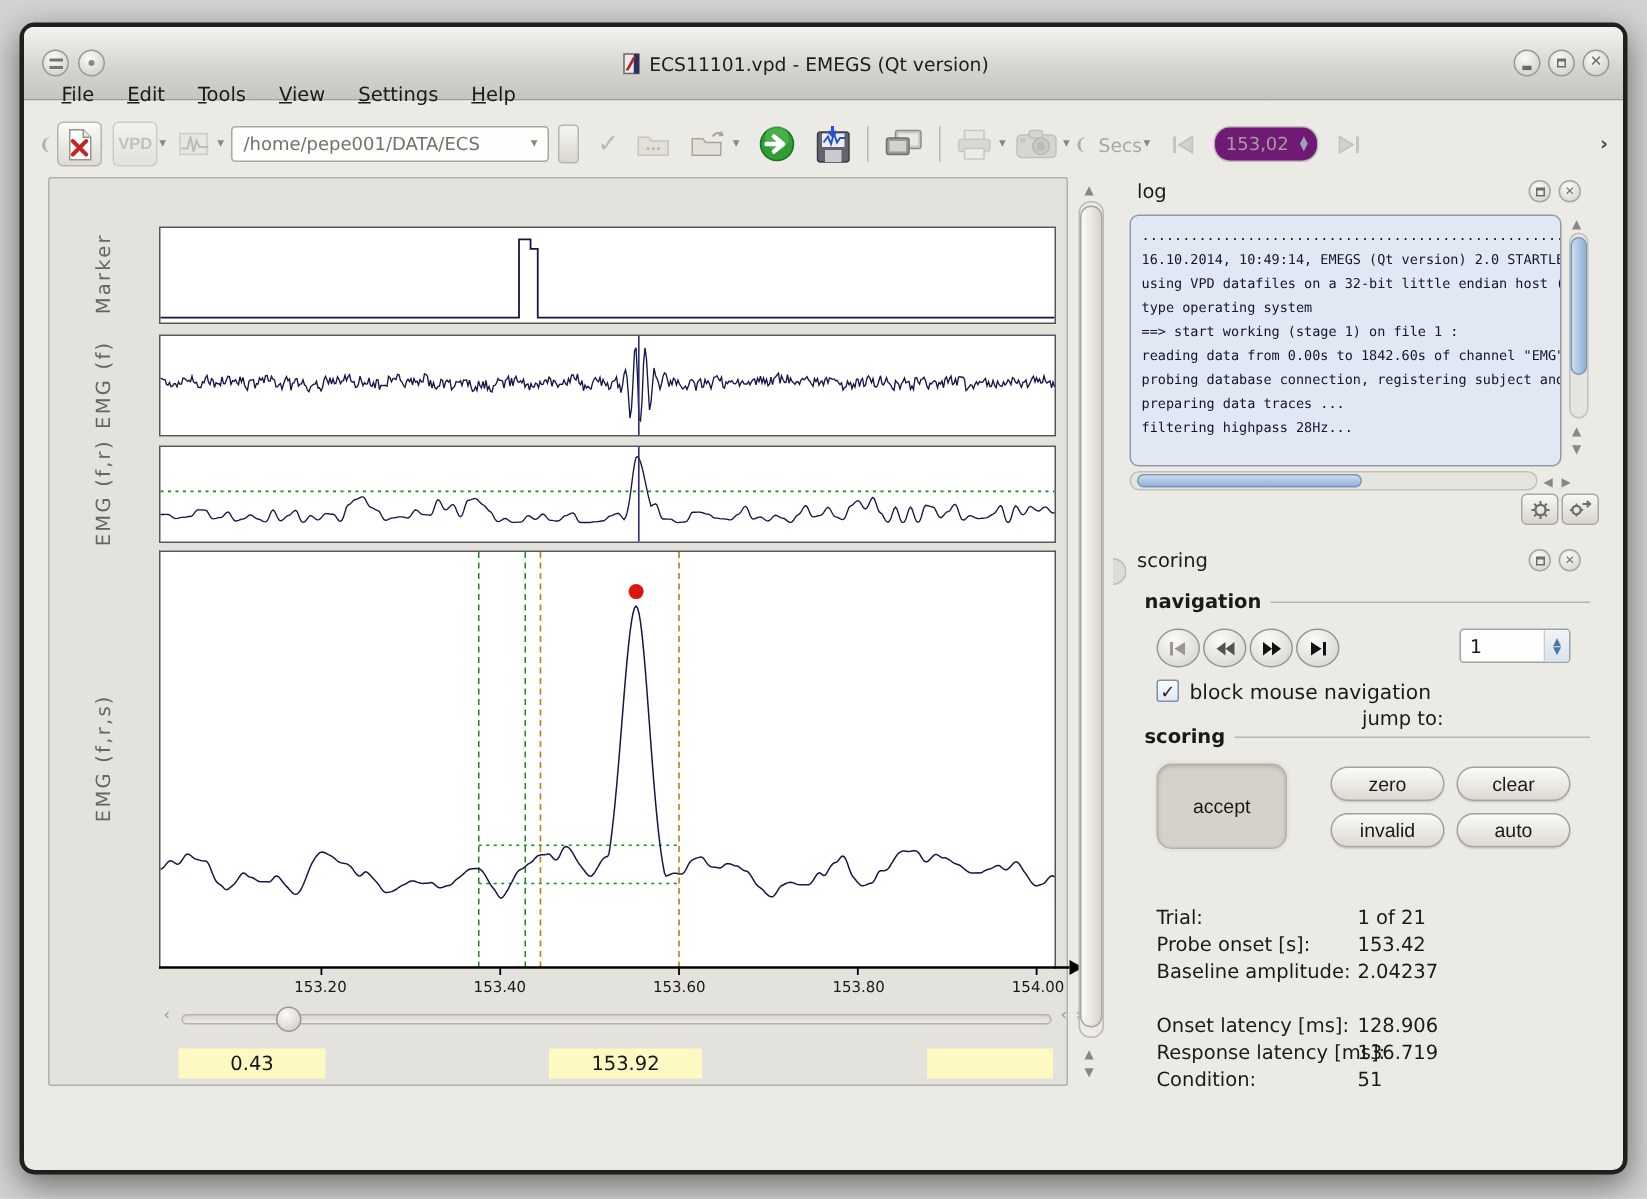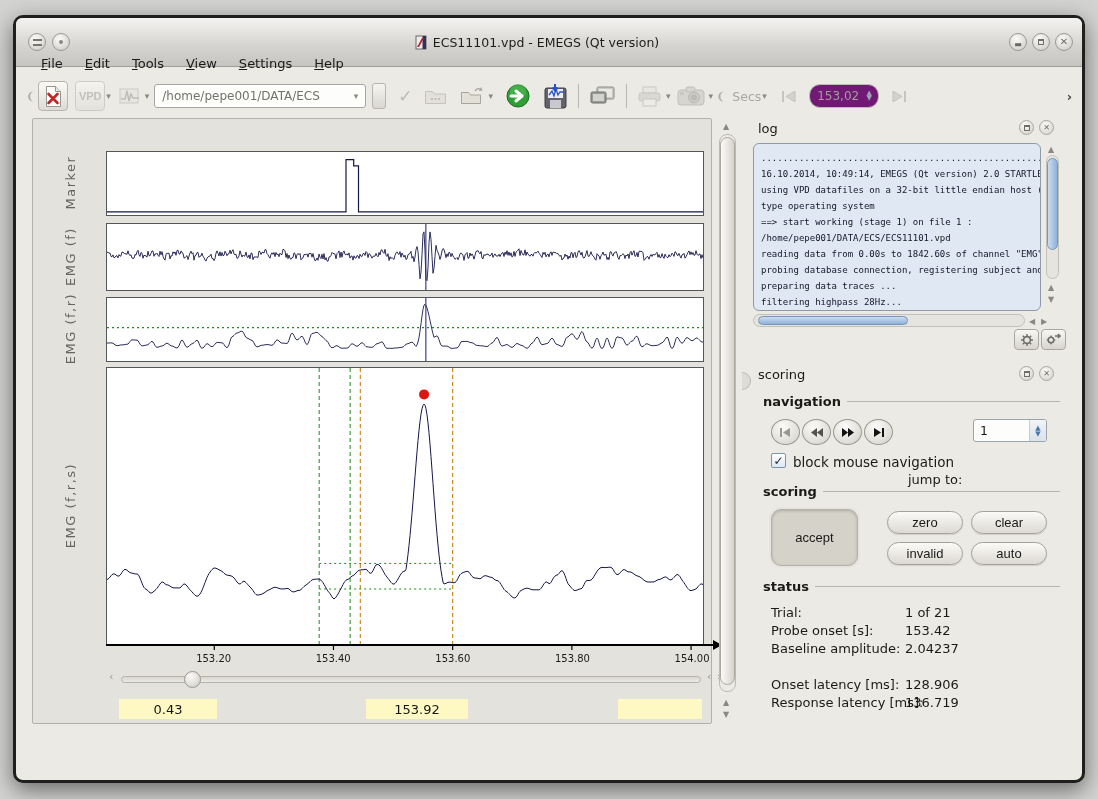--- a/index.html
+++ b/index.html
@@ -373,21 +373,20 @@
       <span class="ph-btn ph-close">
           <span>✕</span>
         </span>
     </div>
     <div class="logbox">
       <div>...........................................................</div>
       <div>16.10.2014, 10:49:14, EMEGS (Qt version) 2.0 STARTLE analy</div>
       <div>using VPD datafiles on a 32-bit little endian host (linux-</div>
       <div>type operating system</div>
       <div>==&gt; start working (stage 1) on file 1 :</div>
-      <div>/home/pepe001/DATA/ECS/ECS11101.vpd</div>
       <div>reading data from 0.00s to 1842.60s of channel "EMG" ...</div>
       <div>probing database connection, registering subject and run .</div>
       <div>preparing data traces ...</div>
       <div>filtering highpass 28Hz...</div>
     </div>
     <div class="log-vscroll">
       <span class="sb-arrow" style="left:4px;top:2px;">▲</span>
       <div class="lane">
           <div class="log-vthumb"></div>
         </div>
@@ -465,39 +464,39 @@
     <div class="group-row" style="top:368px;">
       <span class="group-label">scoring</span>
       <span class="group-line"></span>
     </div>
     <button class="accept-btn">accept</button>
     <button class="pill" style="left:137px;top:395px;">zero</button>
     <button class="pill" style="left:221px;top:395px;">clear</button>
     <button class="pill" style="left:137px;top:426px;">invalid</button>
     <button class="pill" style="left:221px;top:426px;">auto</button>
 
-    <div class="group-row" style="top:463px;">
-      <span class="group-label">status</span>
-      <span class="group-line"></span>
-    </div>
     <div class="status-row" style="top:489px;">
         <span class="sl">Trial:</span>
         <span class="sv">1 of 21</span>
       </div>
     <div class="status-row" style="top:507px;">
         <span class="sl">Probe onset [s]:</span>
         <span class="sv">153.42</span>
       </div>
     <div class="status-row" style="top:525px;">
         <span class="sl">Baseline amplitude:</span>
         <span class="sv">2.04237</span>
       </div>
     <div class="status-row" style="top:561px;">
         <span class="sl">Onset latency [ms]:</span>
         <span class="sv">128.906</span>
       </div>
     <div class="status-row" style="top:579px;">
         <span class="sl">Response latency [ms]:</span>
         <span class="sv">136.719</span>
       </div>
+    <div class="status-row" style="top:597px;">
+        <span class="sl">Condition:</span>
+        <span class="sv">51</span>
+      </div>
   </div>
 
 </div>
 
 </body></html>

